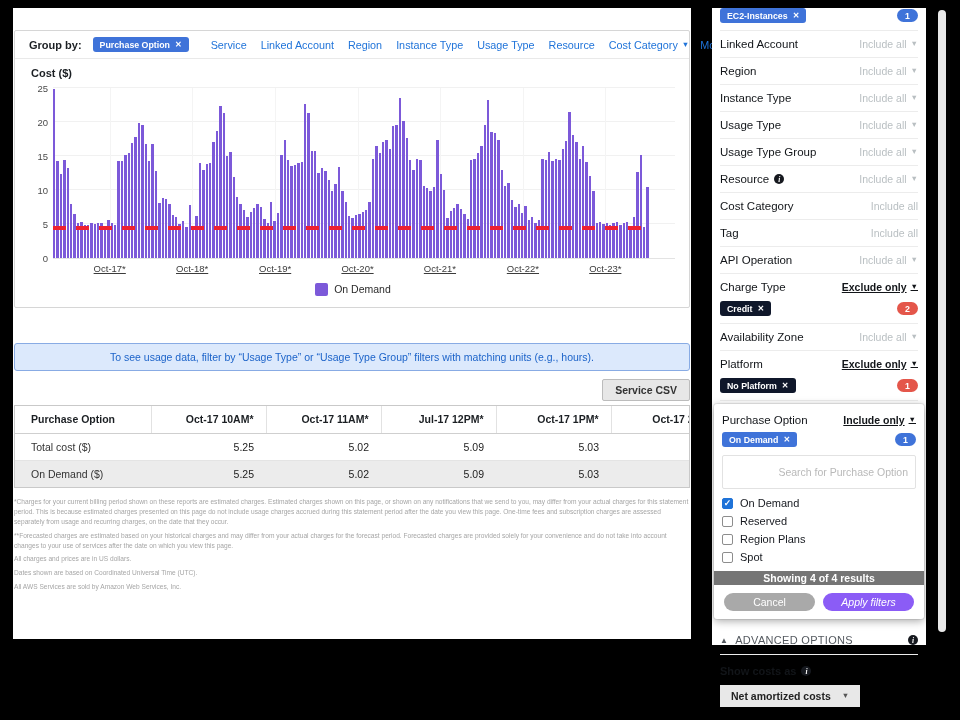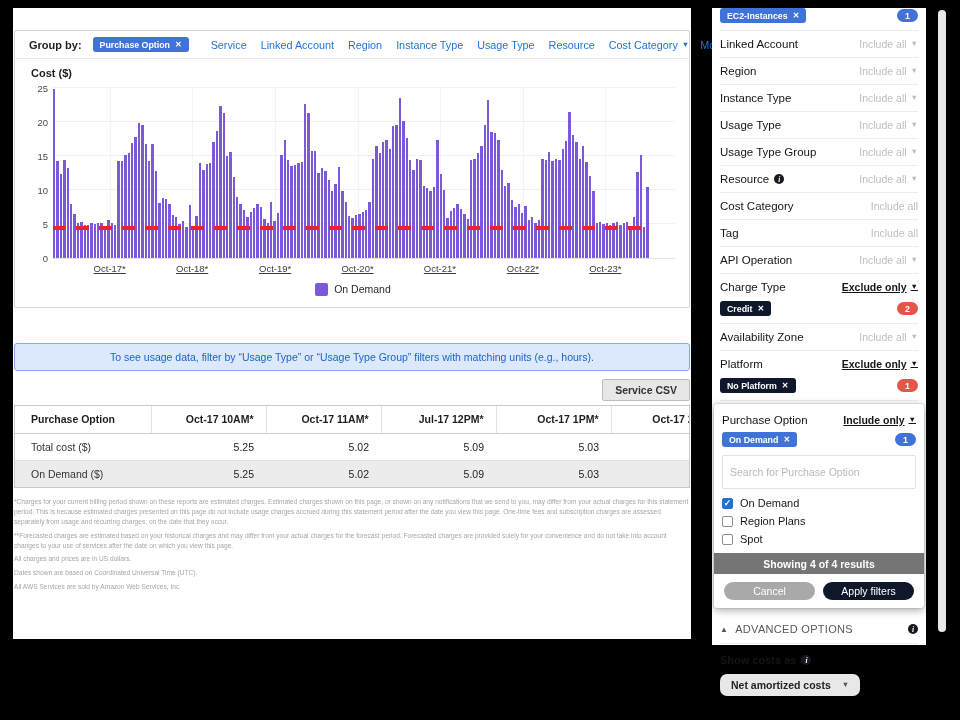--- a/index.html
+++ b/index.html
@@ -72,38 +72,38 @@
   .f-muted{font-size:10.5px;color:#b9bfc2;display:flex;gap:4px;align-items:center;cursor:pointer;}
   .f-active{font-size:10.5px;color:#121519;font-weight:600;text-decoration:underline;display:flex;gap:4px;align-items:center;cursor:pointer;}
   .pills-row{display:flex;justify-content:space-between;align-items:center;padding:1px 0 7px;}
 
   .po-panel{position:relative;margin:3px -6px 0;background:#fff;border-radius:3px;padding:6px 8px 8px;z-index:5;
             box-shadow:0 0 0 1px rgba(0,0,0,0.07),0 2px 9px rgba(0,0,0,0.35);}
   .po-head{display:flex;justify-content:space-between;align-items:center;height:20px;}
   .po-title{font-size:11.5px;font-weight:500;color:#121519;}
   .po-pills{display:flex;justify-content:space-between;align-items:center;padding:2px 0 6px;}
   .po-search{width:100%;box-sizing:border-box;height:23px;border:1px solid #e2e2e2;border-radius:2px;
-             font-size:10.5px;padding:16px 7px;color:#333;font-family:inherit;margin:2px 0 5px;}
+             font-size:10.5px;padding:16px 7px;color:#333;font-family:inherit;margin:2px 0 5px;text-align:right;}
   .po-search::placeholder{color:#b9b9b9;}
   .opt-row{display:flex;align-items:center;gap:7px;height:18px;font-size:11px;color:#16191f;cursor:pointer;}
   .cbox{width:11px;height:11px;border:1px solid #8d8d8d;border-radius:2px;box-sizing:border-box;
         display:inline-flex;align-items:center;justify-content:center;background:#fff;font-size:9px;line-height:1;}
   .cbox.checked{background:#1f73d8;border-color:#1f73d8;color:#fff;font-weight:bold;}
-  .results-bar{margin:5px -8px 8px;height:21px;background:#757575;color:#fff;font-size:10.5px;font-weight:bold;
+  .results-bar{margin:5px -8px 8px;height:14px;background:#757575;color:#fff;font-size:10.5px;font-weight:bold;
                display:flex;align-items:center;justify-content:center;}
   .po-buttons{display:flex;gap:8px;padding:0 2px;}
   .po-buttons button{flex:1;height:18px;border:none;border-radius:10px;color:#fff;font-size:10.5px;font-family:inherit;cursor:pointer;}
   .btn-cancel{background:#a9a9a9;}
-  .btn-apply{background:#0f172a;}
+  .btn-apply{background:#8b5cf6;font-style:italic;}
 
   .adv-row{display:flex;justify-content:space-between;align-items:center;margin-top:10px;padding:5px 0 8px;border-bottom:1px solid #ececec;color:#54595f;}
   .adv-left{display:flex;gap:7px;align-items:center;font-size:11px;letter-spacing:0.3px;cursor:pointer;}
   .adv-caret{font-size:8px;}
   .showcosts{margin-top:10px;font-size:11px;font-weight:bold;color:#121519;display:flex;gap:5px;align-items:center;}
-  .costs-dd{margin-top:8px;display:inline-flex;gap:11px;align-items:center;background:#e8e8e8;border:none;border-radius:7px;
+  .costs-dd{margin-top:8px;display:inline-flex;gap:11px;align-items:center;background:#e8e8e8;border:none;border-radius:0;
             padding:5px 11px;font-size:10.5px;font-weight:bold;color:#222;font-family:inherit;cursor:pointer;}
   .costs-dd .caret{color:#555;}
   .info-dot{width:10px;height:10px;min-width:10px;border-radius:50%;background:#16191f;color:#fff;font-size:7.5px;
             font-weight:bold;font-style:italic;display:inline-flex;align-items:center;justify-content:center;
             font-family:"Liberation Serif",serif;}
   .scroll-strip{position:absolute;left:938px;top:10px;width:8px;height:622px;background:#e9e9e9;border-radius:4px;}
 </style>
 </head>
 <body>
 
@@ -608,20 +608,24 @@
         <span class="badge blue">1</span>
       </div>
       <input class="po-search" type="text" placeholder="Search for Purchase Option" style="">
       <div id="po-options">
           <div class="opt-row">
             <span class="cbox checked">✓</span>
             <span>On Demand</span>
           </div>
           <div class="opt-row">
             <span class="cbox"></span>
+            <span>Reserved</span>
+          </div>
+          <div class="opt-row">
+            <span class="cbox"></span>
             <span>Region Plans</span>
           </div>
           <div class="opt-row">
             <span class="cbox"></span>
             <span>Spot</span>
           </div>
         </div>
       <div class="results-bar">Showing 4 of 4 results</div>
       <div class="po-buttons">
         <button class="btn-cancel">Cancel</button>

